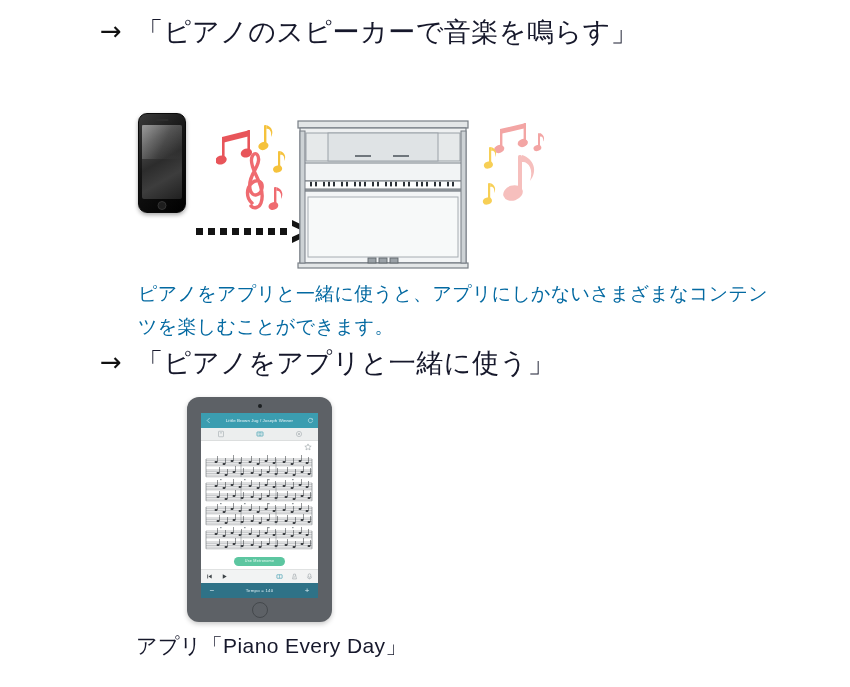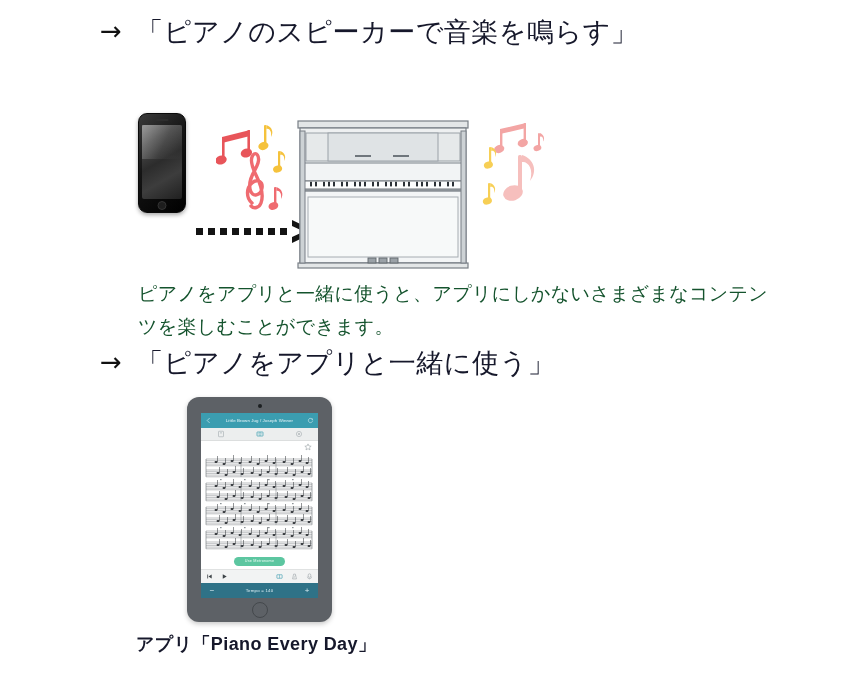--- a/index.html
+++ b/index.html
@@ -42,21 +42,21 @@
   .heading-text { display: inline-block; }
 
   
   .body-text {
     position: absolute;
     left: 138px;
     top: 258px;
     width: 640px;
     font-size: 19px;
     line-height: 1.75;
-    color: #14532d;
+    color: #0369a1;
     letter-spacing: 0.3px;
     font-family: Liberation Serif, serif;
   }
 
   
   .illustration {
     position: absolute;
     left: 0;
     top: 55px;
     width: 850px;
@@ -299,22 +299,22 @@
     font-size: 4.4px;
     letter-spacing: 0.2px;
     white-space: nowrap;
   }
 
   
   .caption {
     position: absolute;
     left: 136px;
     top: 632px;
-    font-size: 18px;
-    font-weight: bold;
+    font-size: 21px;
+    font-weight: normal;
     color: #16182b;
     letter-spacing: 0.4px;
     white-space: nowrap;
   }
 </style>
 </head>
 <body>
 
 <div class="heading heading-1">
   <span class="arrow-glyph">→</span>

